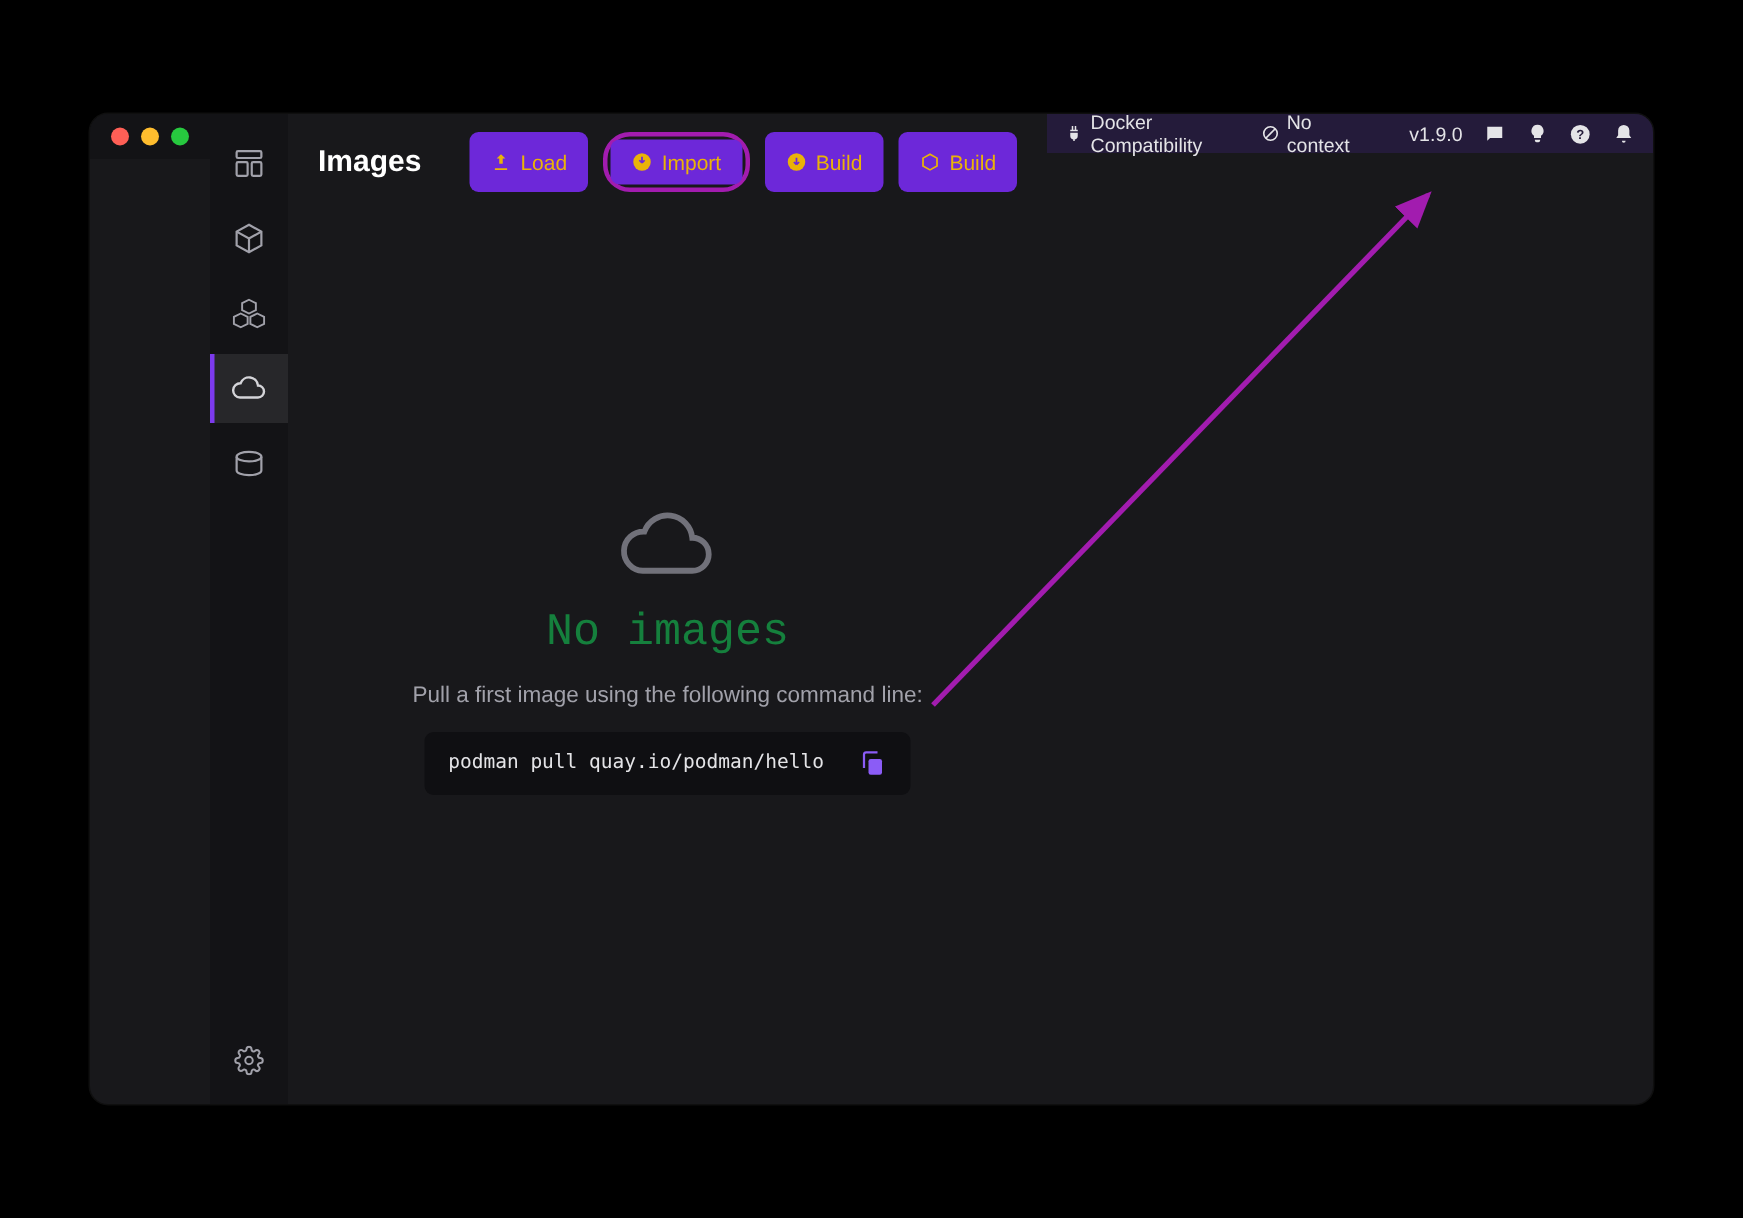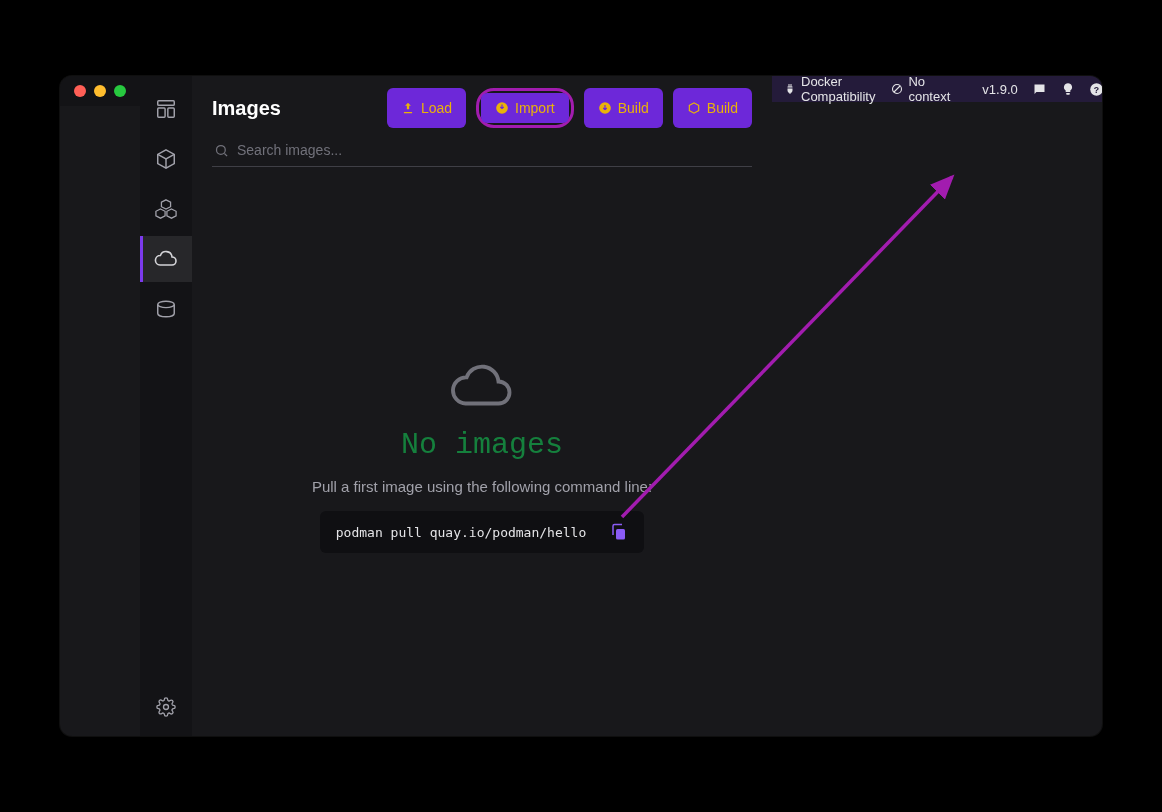--- a/index.html
+++ b/index.html
@@ -287,31 +287,20 @@
           <button class="btn">
             <span>
               <svg width="14" height="14" viewBox="0 0 24 24" fill="currentColor">
                   <path d="M12 2l9 5v10l-9 5-9-5V7l9-5zm0 2.3L5 8v8l7 3.9 7-3.9V8l-7-3.7z"></path>
                 </svg>
             </span>
             <span>Build</span>
           </button>
         </div>
       </div>
-      <div class="search-row">
-        <div class="search-wrap">
-          <span>
-            <svg width="15" height="15" viewBox="0 0 24 24" fill="none" stroke="currentColor" stroke-width="2">
-                <circle cx="11" cy="11" r="7"></circle>
-                <path d="M21 21l-4.3-4.3"></path>
-              </svg>
-          </span>
-          <input class="search-input" placeholder="Search images..." style="">
-        </div>
-      </div>
       <div class="content">
         <span class="cloud-big">
           <svg width="66" height="50" viewBox="0 0 24 18" fill="none" stroke="currentColor" stroke-width="1.4">
               <path d="M18 15a4 4 0 0 0 0-8 6 6 0 0 0-11.6-1.5A4.5 4.5 0 0 0 6 15z"></path>
             </svg>
         </span>
         <div class="empty-title">No images</div>
         <div class="empty-sub">Pull a first image using the following command line:</div>
         <div class="code-block">
           <span>podman pull quay.io/podman/hello</span>

